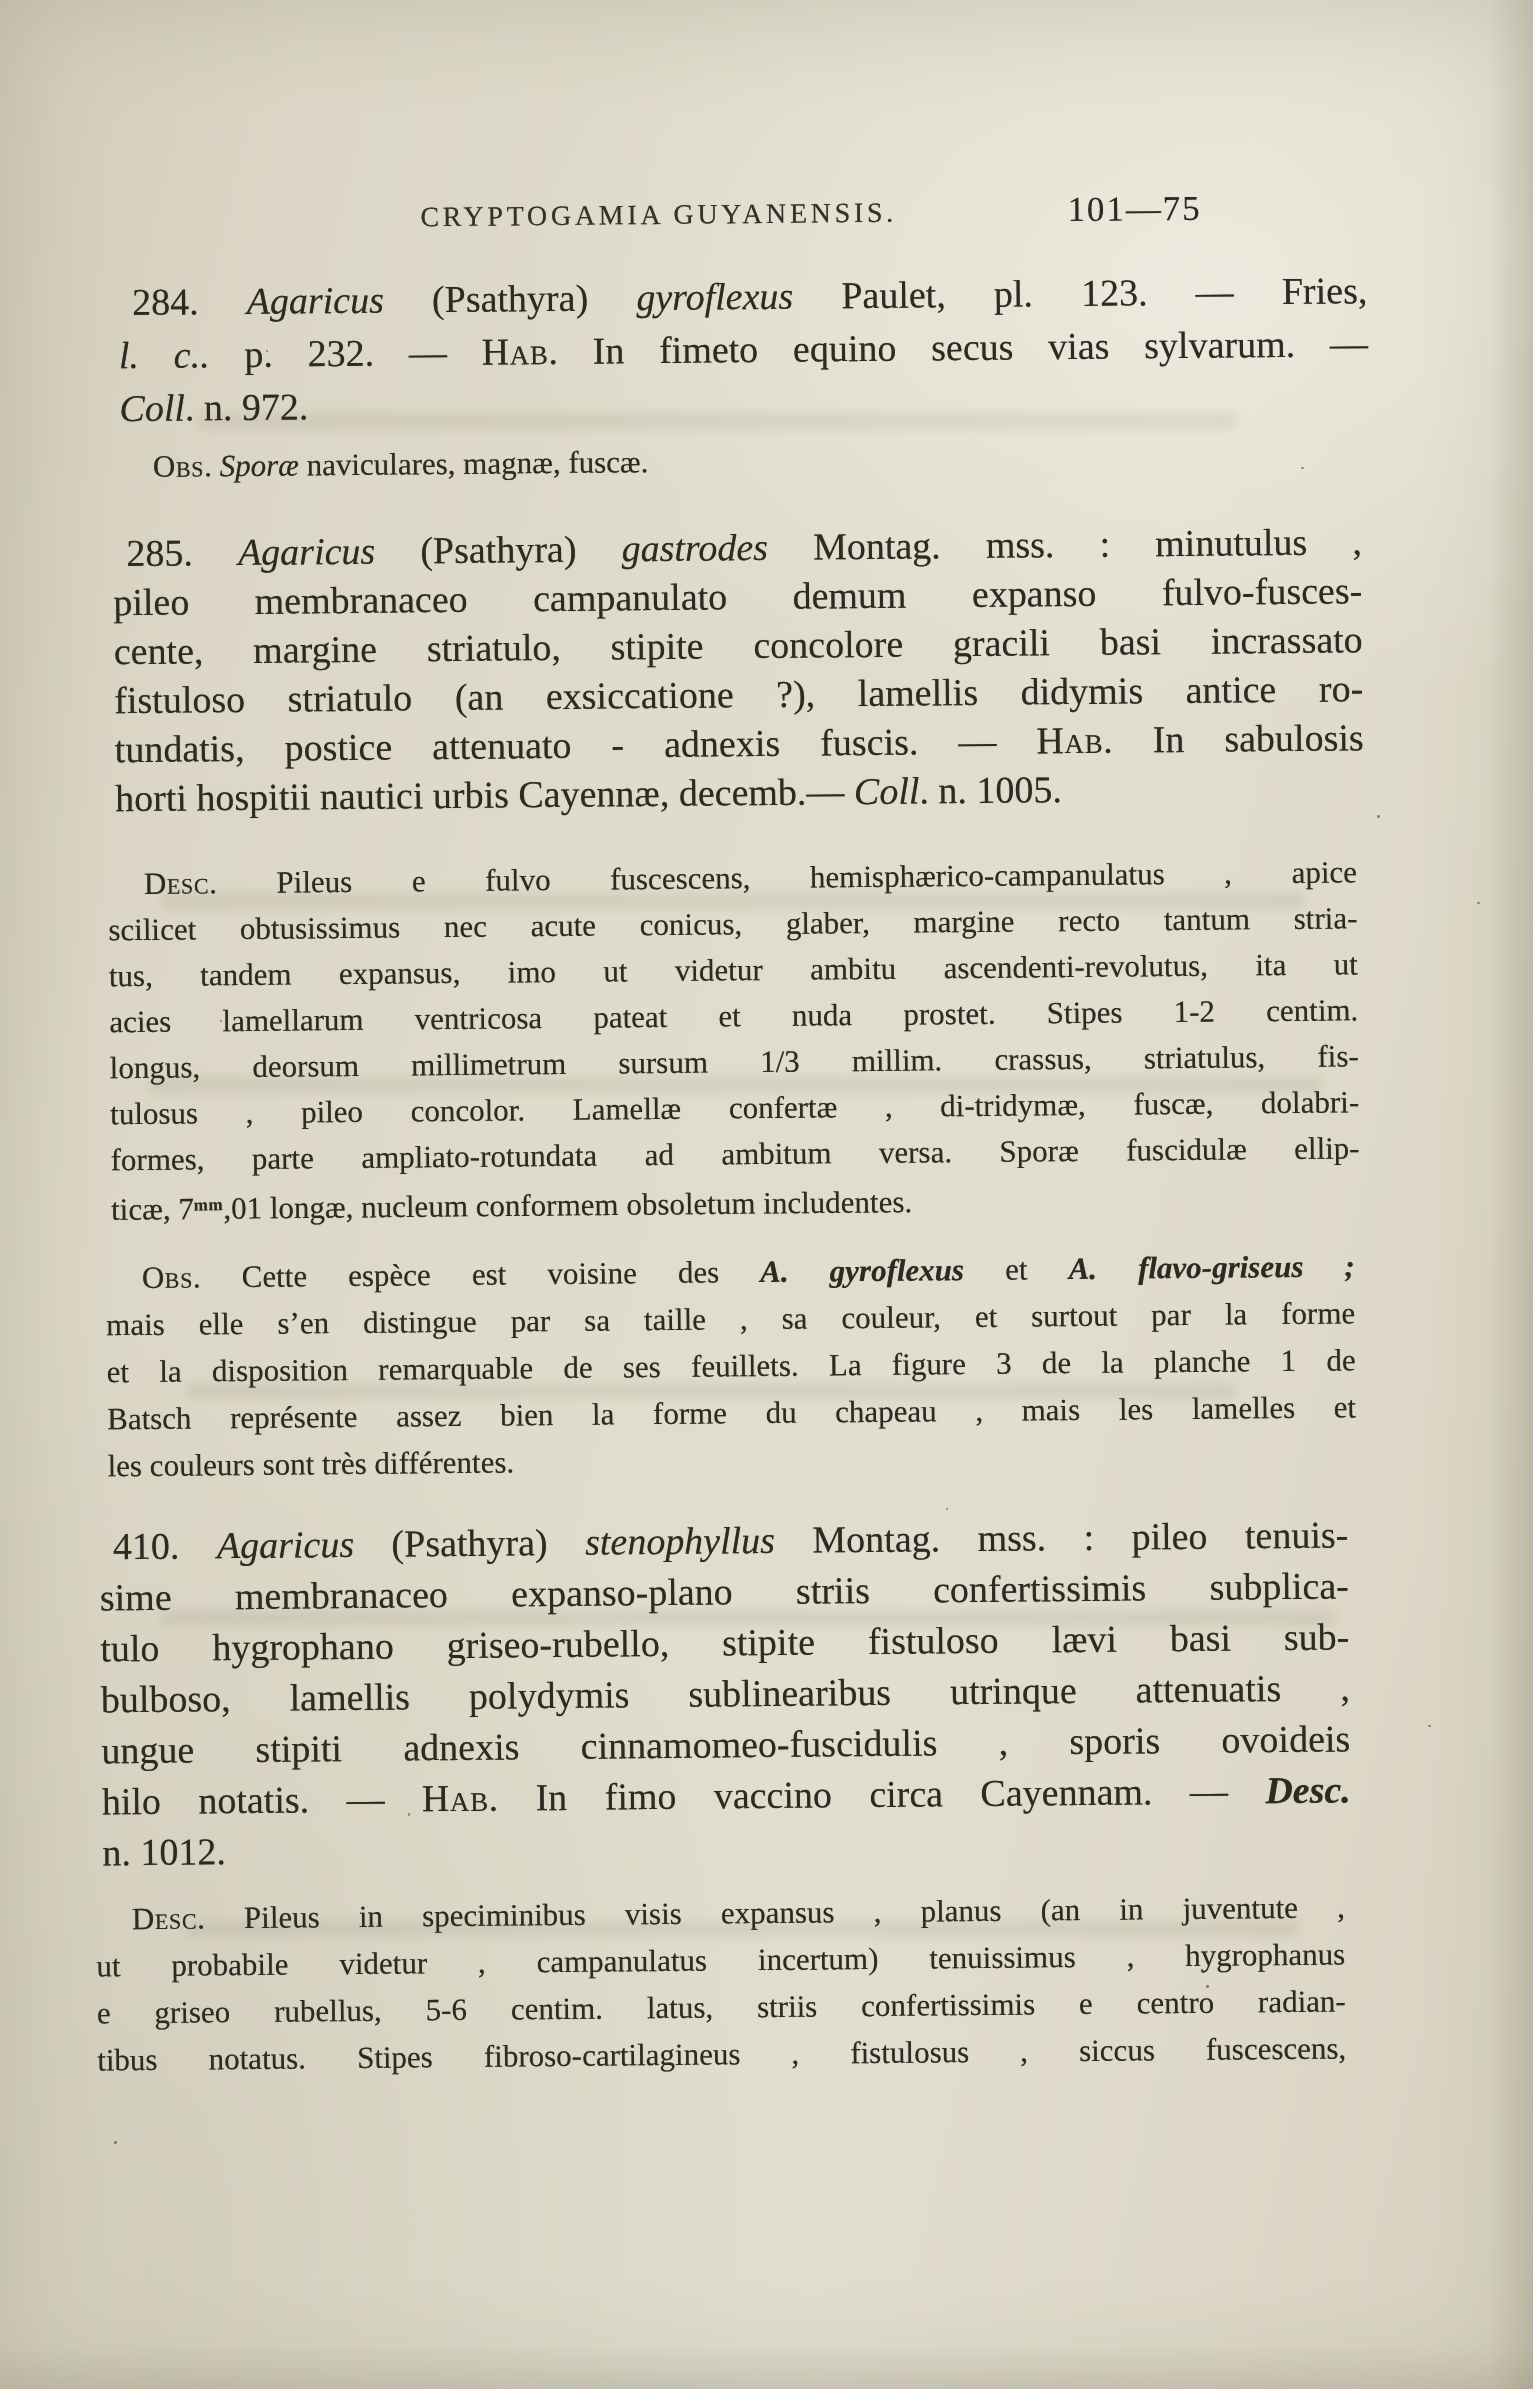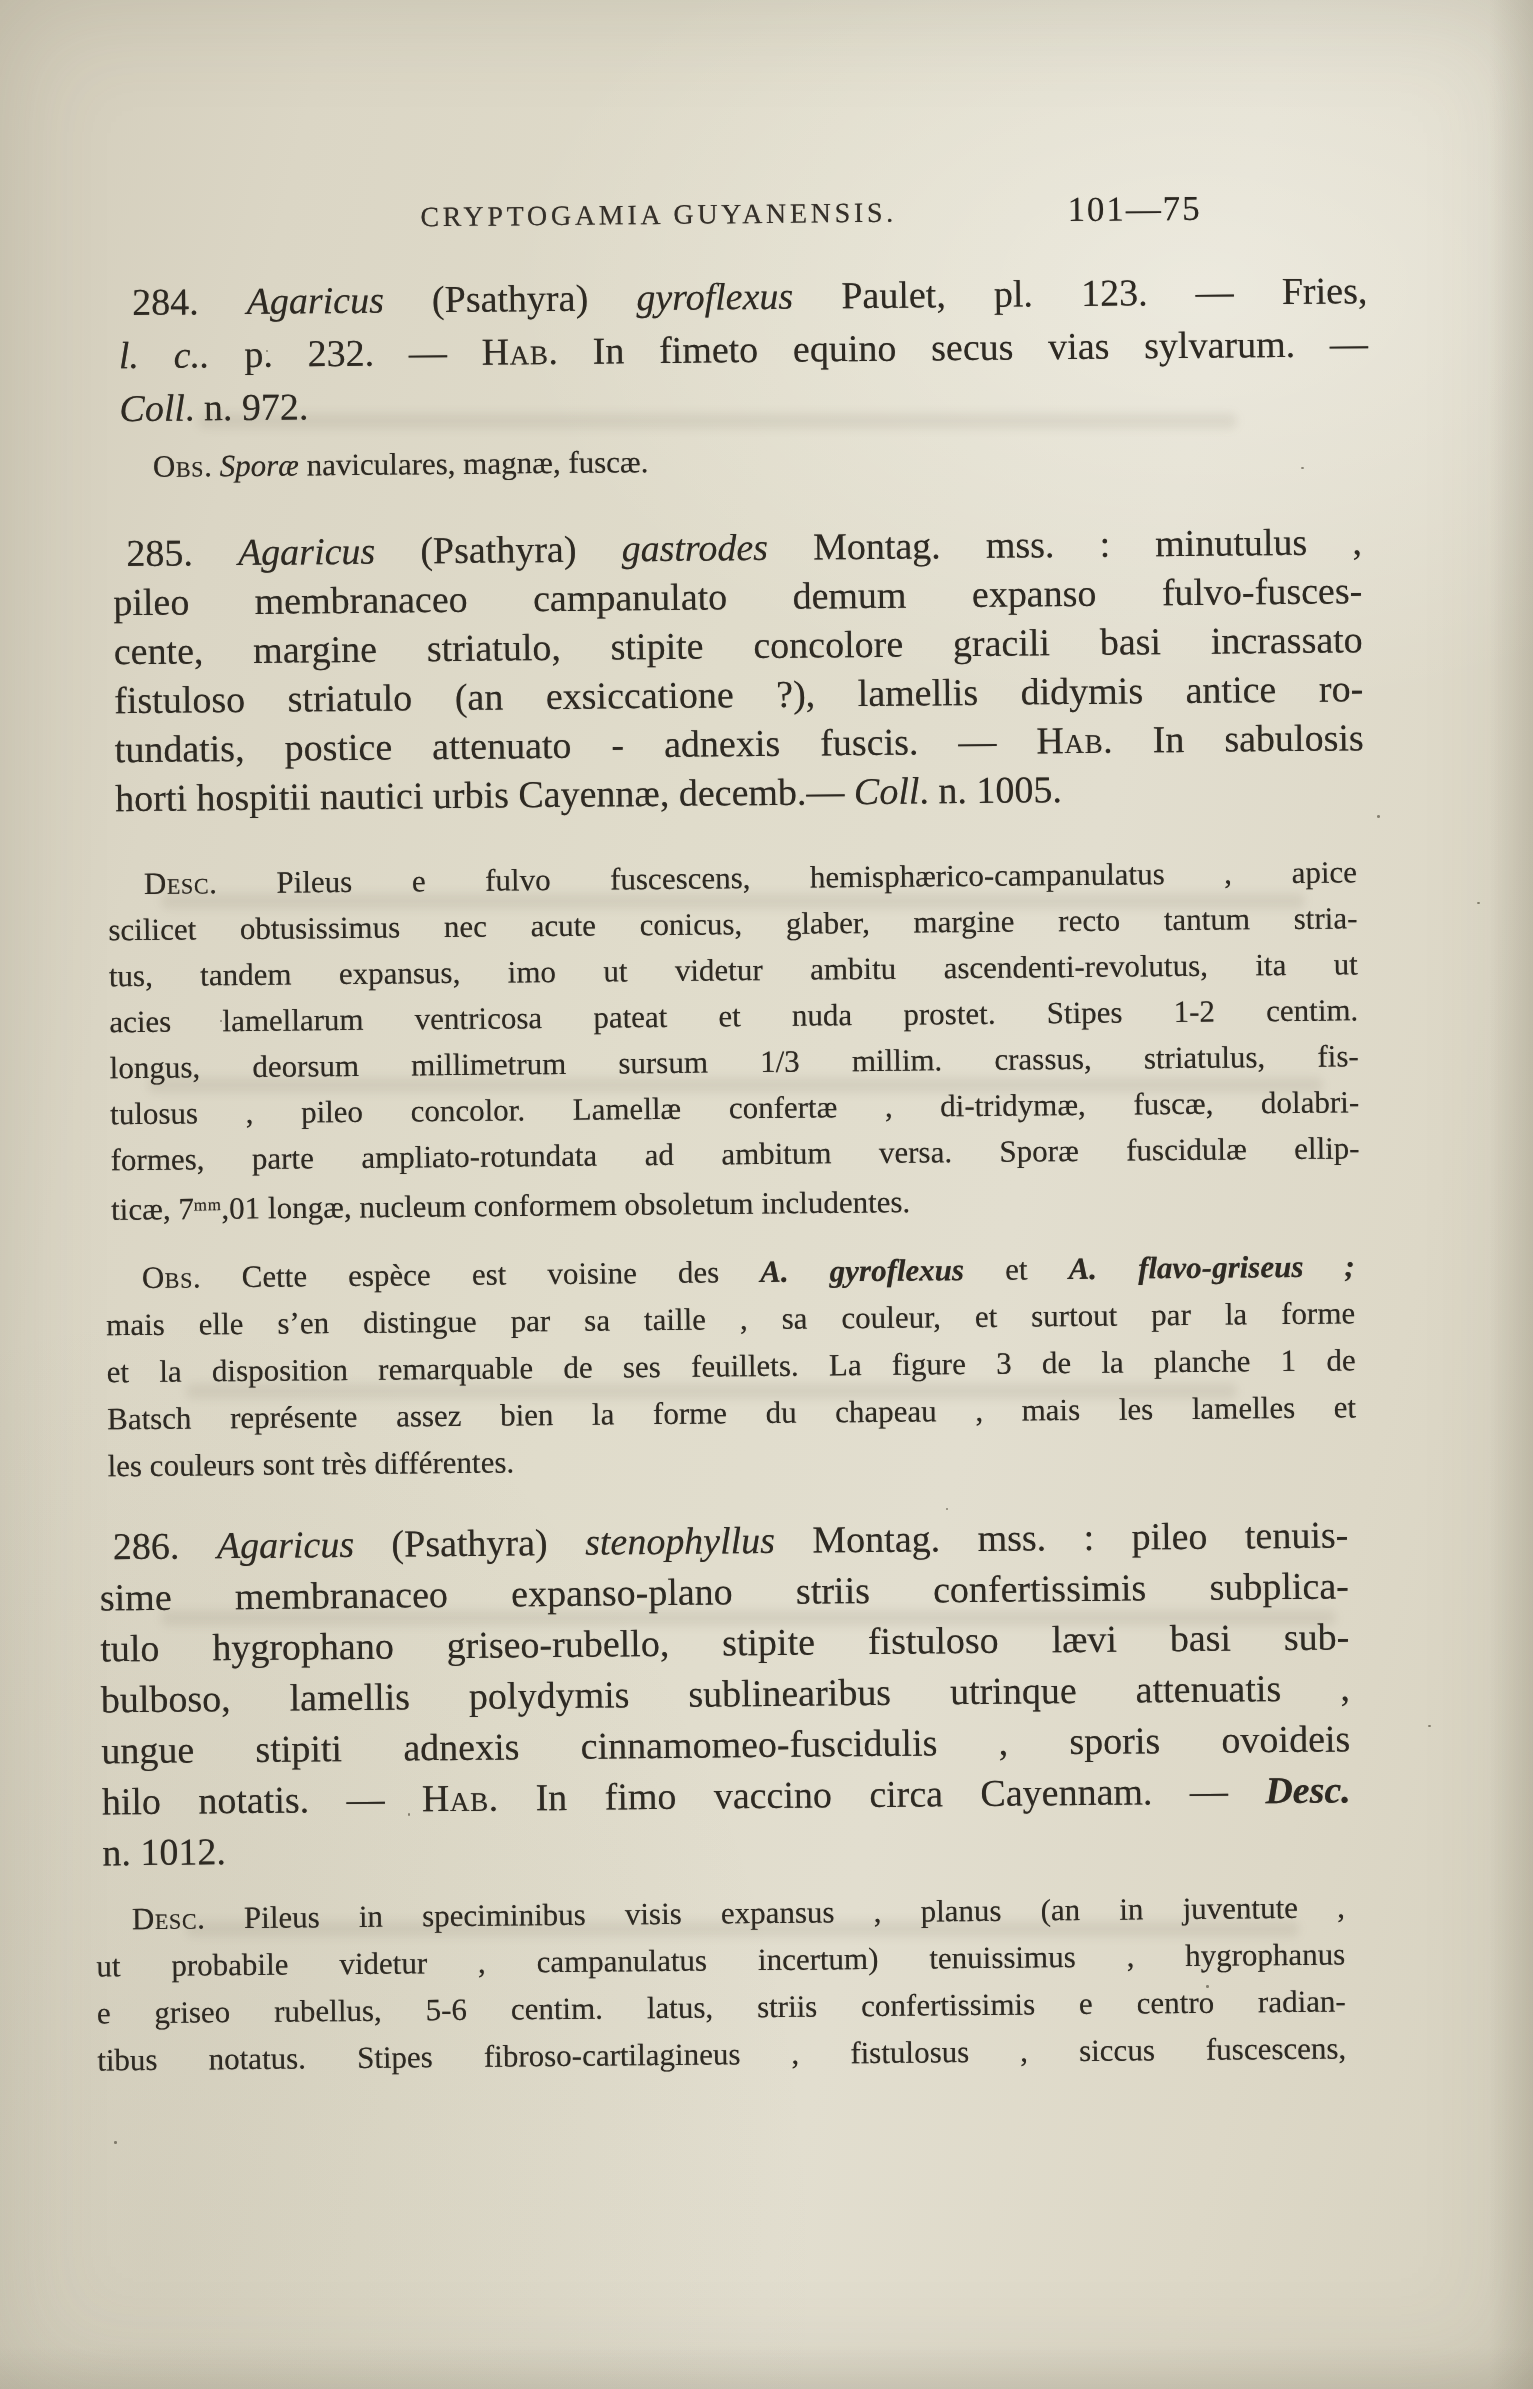--- a/index.html
+++ b/index.html
@@ -39,21 +39,21 @@
   .para{position:absolute;width:1249px;}
   .entry{font-size:38px;}
   .small{font-size:31px;}
   .line{text-align:justify;text-align-last:justify;white-space:normal;}
   .line.short{text-align-last:left;}
   .line.indent{padding-left:36px;}
   .entry .line.indent{padding-left:13.6px;}
   .i{font-style:italic;}
   .bi{font-style:italic;font-weight:bold;}
   .sc{font-variant:small-caps;letter-spacing:0.6px;}
-  .sup{font-size:0.55em;vertical-align:0.5em;letter-spacing:0.6px;}
+  .sup{font-size:0.55em;vertical-align:0.5em;letter-spacing:0.6px;font-weight:bold;}
 
   #p-entry-284{top:270px;left:127px;line-height:53px;}
   #p-obs-284  {top:437px;left:124px;line-height:47px;}
   #p-entry-285{top:523px;left:119px;line-height:49px;}
   #p-desc-285 {top:855px;left:111px;line-height:46px;}
   #p-obs-285  {top:1248px;left:105px;line-height:47px;}
   #p-entry-286{top:1515px;left:96px;line-height:51px;}
   #p-desc-286 {top:1889px;left:89px;line-height:47px;}
 </style>
 </head>
@@ -110,21 +110,21 @@
           <div class="line short"><span>ticæ, 7</span><span class="sup">mm</span><span>,01 longæ, nucleum conformem obsoletum includentes.</span></div>
         </div>
         <div class="para small" id="p-obs-285">
           <div class="line indent"><span class="sc">Obs</span><span>. Cette espèce est voisine des </span><span class="bi">A. gyroflexus</span><span> et </span><span class="bi">A. flavo-griseus ;</span></div>
           <div class="line"><span>mais elle s’en distingue par sa taille , sa couleur, et surtout par la forme</span></div>
           <div class="line"><span>et la disposition remarquable de ses feuillets. La figure 3 de la planche 1 de</span></div>
           <div class="line"><span>Batsch représente assez bien la forme du chapeau , mais les lamelles et</span></div>
           <div class="line short"><span>les couleurs sont très différentes.</span></div>
         </div>
         <div class="para entry" id="p-entry-286">
-          <div class="line indent"><span>286. </span><span class="i">Agaricus</span><span> (Psathyra) </span><span class="i">stenophyllus</span><span> Montag. mss. : pileo tenuis-</span></div>
+          <div class="line indent"><span>410. </span><span class="i">Agaricus</span><span> (Psathyra) </span><span class="i">stenophyllus</span><span> Montag. mss. : pileo tenuis-</span></div>
           <div class="line"><span>sime membranaceo expanso-plano striis confertissimis subplica-</span></div>
           <div class="line"><span>tulo hygrophano griseo-rubello, stipite fistuloso lævi basi sub-</span></div>
           <div class="line"><span>bulboso, lamellis polydymis sublinearibus utrinque attenuatis ,</span></div>
           <div class="line"><span>ungue stipiti adnexis cinnamomeo-fuscidulis , sporis ovoideis</span></div>
           <div class="line"><span>hilo notatis. — </span><span class="sc">Hab</span><span>. In fimo vaccino circa Cayennam. — </span><span class="bi">Desc.</span></div>
           <div class="line short"><span>n. 1012.</span></div>
         </div>
         <div class="para small" id="p-desc-286">
           <div class="line indent"><span class="sc">Desc</span><span>. Pileus in speciminibus visis expansus , planus (an in juventute ,</span></div>
           <div class="line"><span>ut probabile videtur , campanulatus incertum) tenuissimus , hygrophanus</span></div>

